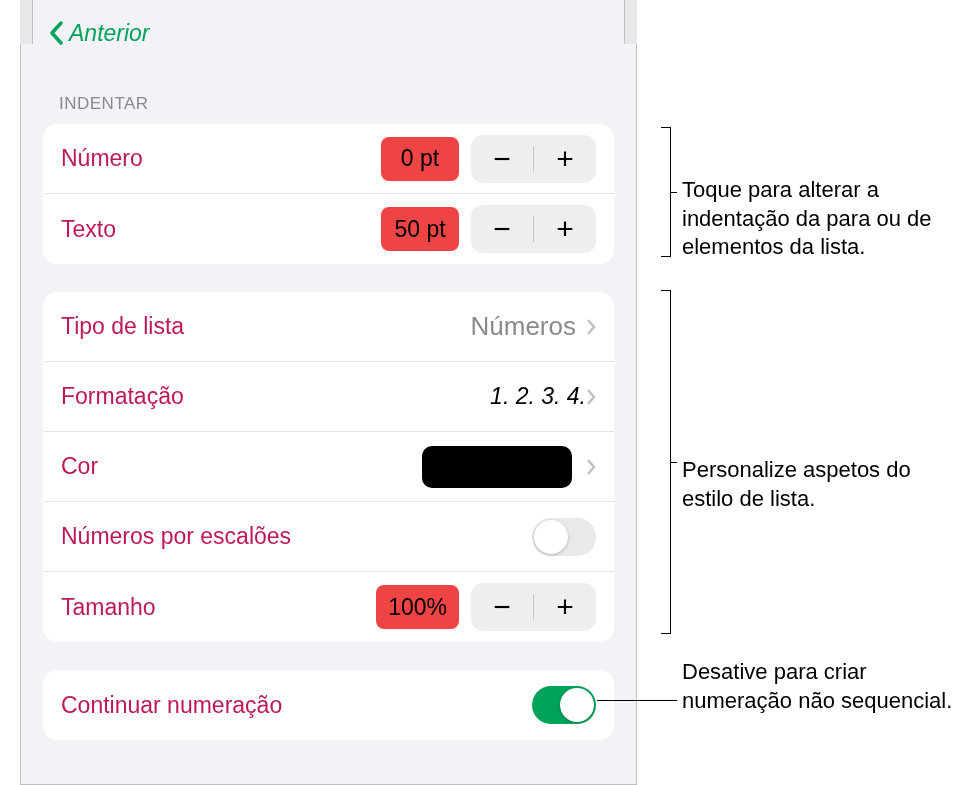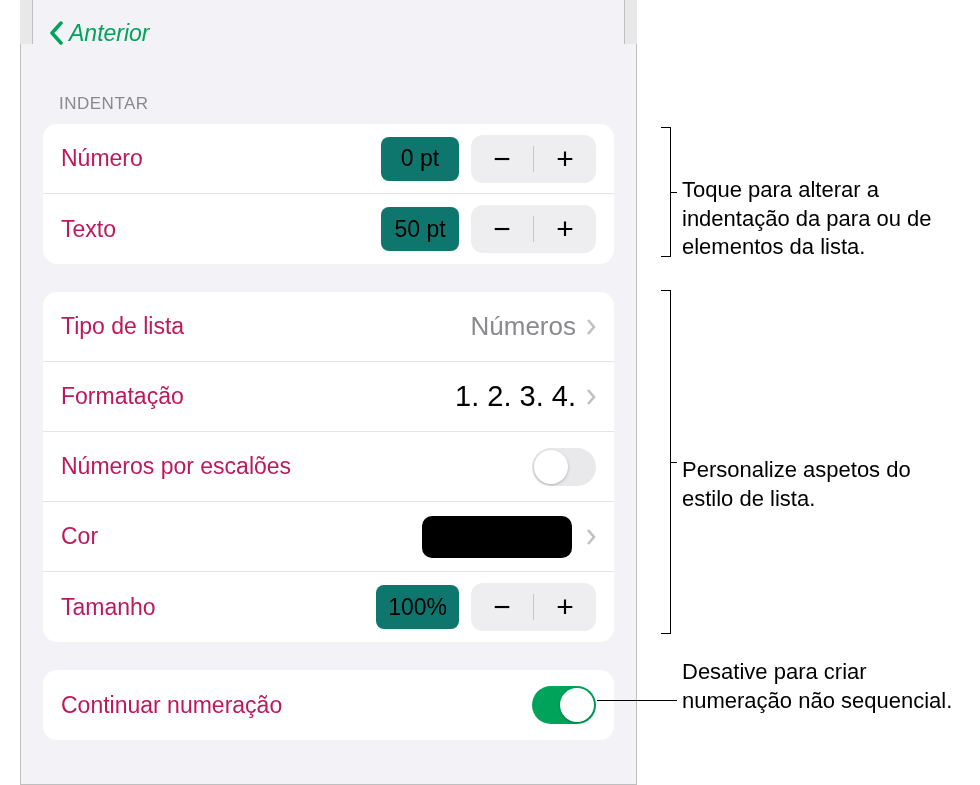--- a/index.html
+++ b/index.html
@@ -83,21 +83,21 @@
       padding: 0 18px 0 18px;
       border-bottom: 1px solid #e4e4e8;
     }
     .row:last-child { border-bottom: none; }
     .row-label {
       font-size: 23px;
       color: #be185d;
       flex: 1;
     }
     .value-box {
-      background: #0f766e;
+      background: #ef4444;
       border-radius: 8px;
       min-width: 78px;
       height: 44px;
       display: flex;
       align-items: center;
       justify-content: center;
       font-size: 23px;
       color: #000;
       margin-right: 12px;
       padding: 0 12px;
@@ -125,23 +125,23 @@
       width: 1px;
       height: 26px;
       background: #c7c7cb;
     }
     .row-value {
       font-size: 26px;
       color: #8a8a8e;
       margin-right: 10px;
     }
     .row-value-dark {
-      font-size: 29px;
-      color: #000;
-      margin-right: 10px;
+      font-size: 23px;
+      color: #000;
+      font-style: italic;
     }
     .chevron-right {
       width: 10px;
       height: 16px;
       fill: none;
       stroke: #c0c0c4;
       stroke-width: 2.5;
     }
     .toggle {
       width: 64px;
@@ -232,31 +232,31 @@
         </svg>
     </div>
     <div class="row">
       <div class="row-label">Formatação</div>
       <div class="row-value-dark">1. 2. 3. 4.</div>
       <svg class="chevron-right" viewBox="0 0 10 16">
           <path d="M2 1 L8 8 L2 15"></path>
         </svg>
     </div>
     <div class="row">
-      <div class="row-label">Números por escalões</div>
-      <div class="toggle toggle-off">
-        <div class="toggle-knob"></div>
-      </div>
-    </div>
-    <div class="row">
       <div class="row-label">Cor</div>
       <div class="color-swatch"></div>
       <svg class="chevron-right" viewBox="0 0 10 16">
           <path d="M2 1 L8 8 L2 15"></path>
         </svg>
+    </div>
+    <div class="row">
+      <div class="row-label">Números por escalões</div>
+      <div class="toggle toggle-off">
+        <div class="toggle-knob"></div>
+      </div>
     </div>
     <div class="row">
       <div class="row-label">Tamanho</div>
       <div class="value-box">100%</div>
       <div class="stepper">
         <div class="stepper-btn">−</div>
         <div class="stepper-divider"></div>
         <div class="stepper-btn">+</div>
       </div>
     </div>

